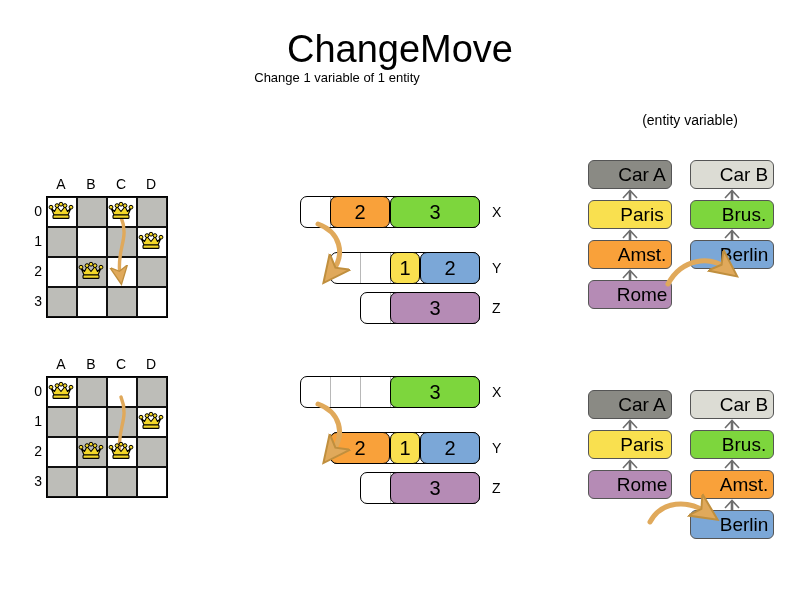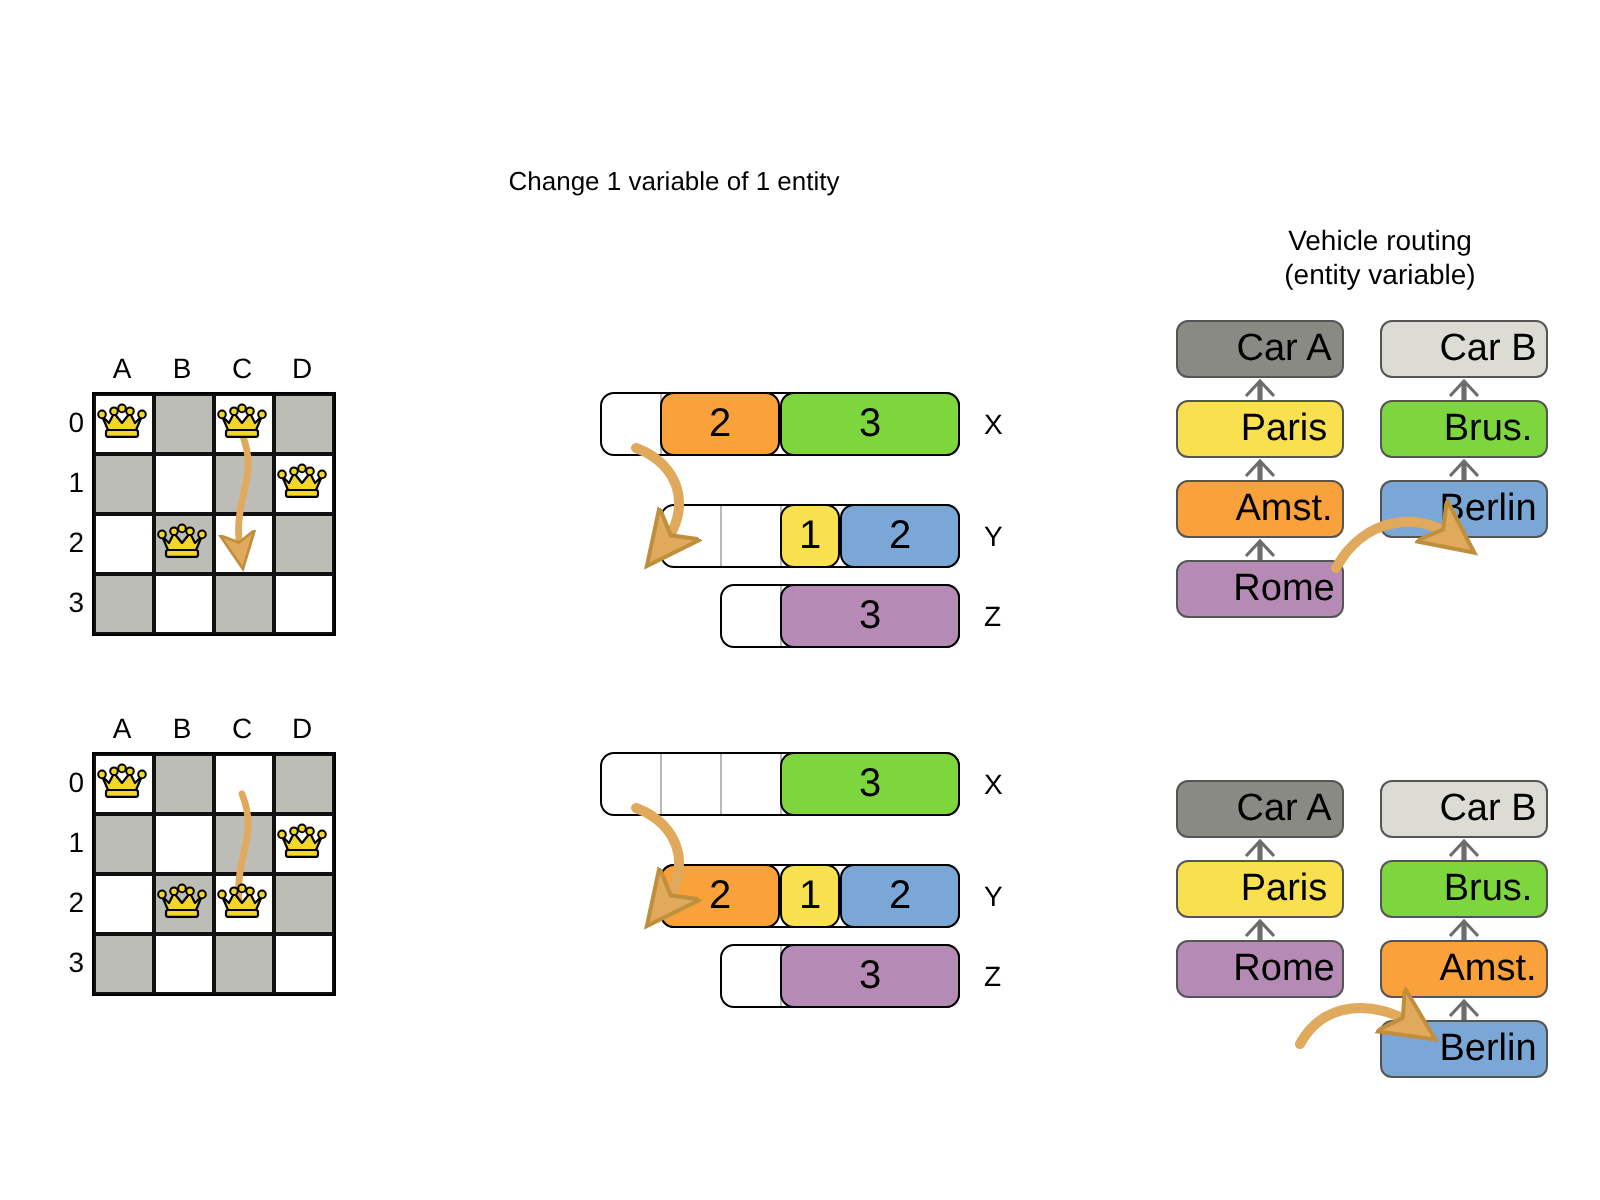--- a/index.html
+++ b/index.html
@@ -12,21 +12,21 @@
     position:relative;
   }
   .page{position:relative;width:800px;height:600px;}
 
   
   .title{
     position:absolute;left:0;top:28px;width:800px;text-align:center;
     font-size:38px;font-weight:normal;letter-spacing:0px;
   }
   .subtitle{
-    position:absolute;left:0;top:83px;width:674px;text-align:center;
+    position:absolute;left:0;top:70px;width:674px;text-align:center;
     font-size:13px;
   }
 
   
   .col-head{
     position:absolute;text-align:center;font-size:14px;line-height:17px;
   }
   #head-queens{left:10px;top:112px;width:180px;}
   #head-cloud{left:300px;top:112px;width:200px;}
   #head-vrp{left:590px;top:112px;width:200px;}
@@ -87,24 +87,24 @@
     display:flex;align-items:center;justify-content:center;
     font-size:19px;color:#000;padding-left:24px;
   }
   .vrp-arrow{position:absolute;overflow:visible;pointer-events:none;}
 </style>
 </head>
 <body>
 
 <div class="page">
 
+  <div class="title">ChangeMove</div>
   <div class="subtitle">Change 1 variable of 1 entity</div>
 
   <div class="col-head" id="head-vrp">
-    <div>Vehicle routing</div>
     <div>(entity variable)</div>
   </div>
 
   <div id="board-before" class="board-wrap" style="left:46px;top:196px;">
       <div class="board" style="width:120px;height:120px;">
         <div class="cell white" style="left:0px;top:0px;"></div>
         <div class="cell gray" style="left:30px;top:0px;"></div>
         <div class="cell white" style="left:60px;top:0px;"></div>
         <div class="cell gray" style="left:90px;top:0px;"></div>
         <div class="cell gray" style="left:0px;top:30px;"></div>

